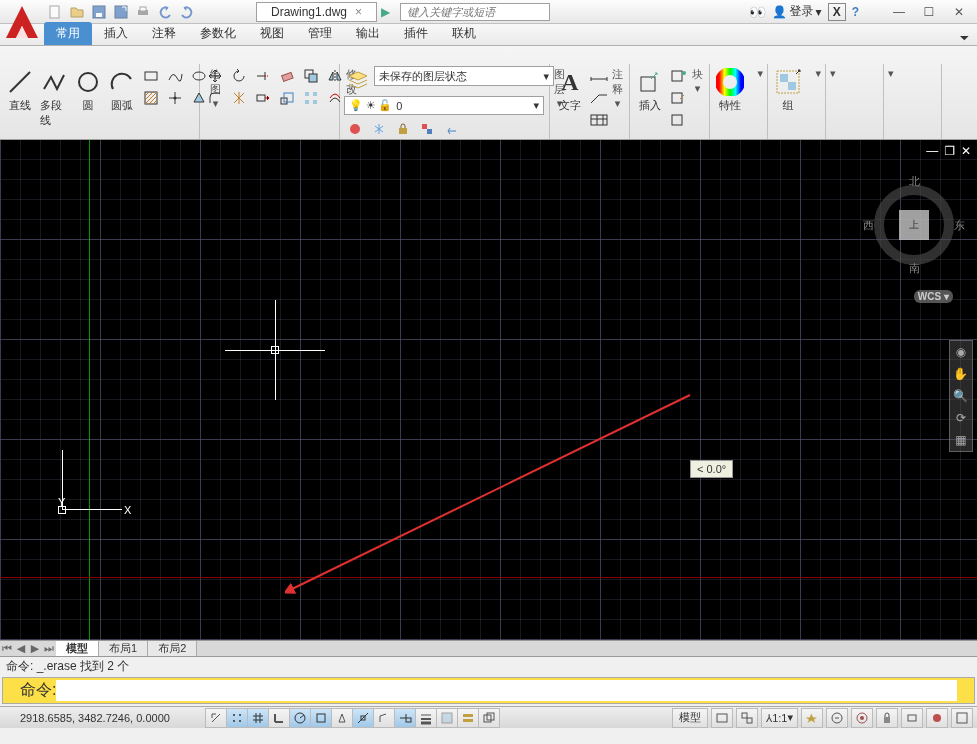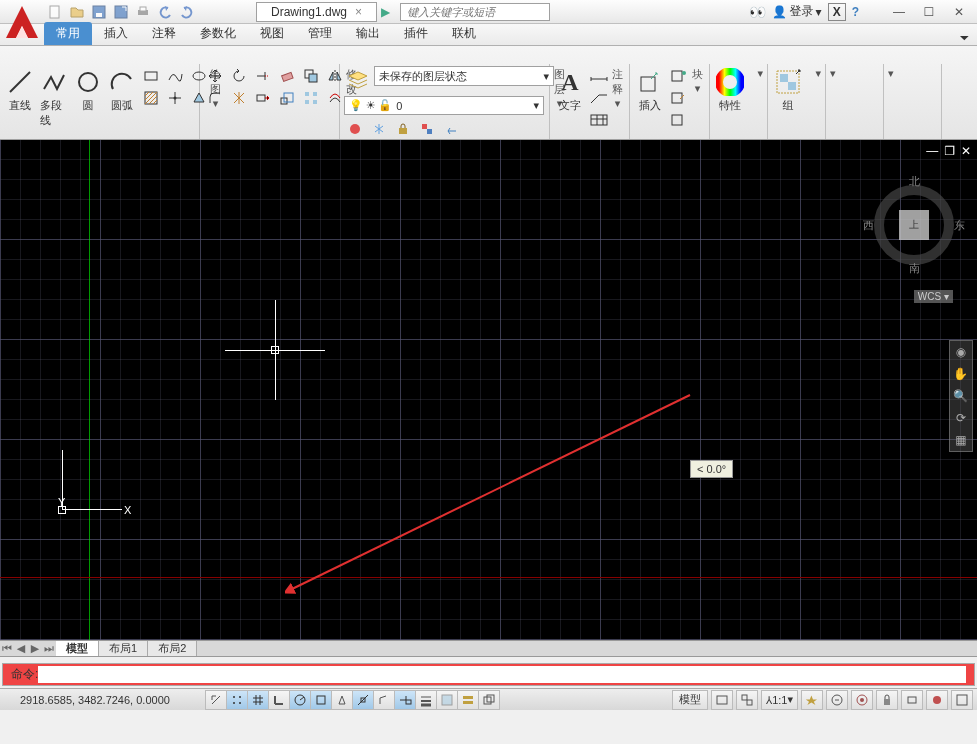--- a/index.html
+++ b/index.html
@@ -57,35 +57,35 @@
 .crosshair .pickbox { position: absolute; width: 8px; height: 8px; border: 1px solid #fff; left: -4px; top: -4px; }
 .ucs { position: absolute; left: 62px; top: 370px; color: #fff; font-size: 11px; }
 .ucs .yaxis { position: absolute; width: 1px; height: 60px; background: #fff; left: 0; bottom: 0; }
 .ucs .xaxis { position: absolute; height: 1px; width: 60px; background: #fff; left: 0; bottom: 0; }
 .ucs .sq { position: absolute; width: 8px; height: 8px; border: 1px solid #fff; left: -4px; bottom: -4px; }
 .angle-tip { position: absolute; left: 690px; top: 320px; background: #f0f0e0; border: 1px solid #999; padding: 2px 6px; font-size: 11px; }
 .viewcube { position: absolute; right: 18px; top: 40px; width: 90px; height: 90px; color: #888; }
 .viewcube .ring { position: absolute; width: 80px; height: 80px; border: 10px solid rgba(80,80,80,0.6); border-radius: 50%; left: 5px; top: 5px; }
 .viewcube .face { position: absolute; width: 30px; height: 30px; background: rgba(200,200,200,0.8); left: 30px; top: 30px; display: flex; align-items: center; justify-content: center; color: #333; font-size: 10px; }
 .viewcube .dir { position: absolute; font-size: 11px; }
-.wcs-lbl { position: absolute; right: 24px; top: 150px; background: rgba(120,120,120,0.7); color: #ccc; padding: 1px 4px; font-size: 10px; border-radius: 0; }
+.wcs-lbl { position: absolute; right: 24px; top: 150px; background: rgba(120,120,120,0.7); color: #ccc; padding: 1px 4px; font-size: 10px; border-radius: 6px; font-weight: bold; }
 .navbar { position: absolute; right: 4px; top: 200px; width: 24px; background: rgba(100,100,100,0.4); border: 1px solid rgba(150,150,150,0.5); display: flex; flex-direction: column; }
 .navbar .nb { height: 22px; display: flex; align-items: center; justify-content: center; color: #aaa; cursor: pointer; }
 
 
 .model-tabs { height: 16px; background: #d8d8d8; border-top: 1px solid #999; display: flex; align-items: center; font-size: 11px; }
 .mt-nav { display: flex; }
 .mt-nav span { width: 14px; text-align: center; cursor: pointer; color: #666; }
 .mt-tab { padding: 0 10px; border-right: 1px solid #aaa; background: #e8e8e8; cursor: pointer; }
 .mt-tab.active { background: #fff; font-weight: bold; }
 
 
 .cmd-window { background: #f0f0f0; border-top: 1px solid #999; }
 .cmd-history { padding: 2px 6px; font-size: 12px; font-family: "SimSun", monospace; line-height: 14px; }
-.cmd-line { background: #ef4444; border: 1px solid #aaa; margin: 2px; padding: 2px 8px; font-size: 12px; font-family: "SimSun", monospace; display: flex; }
+.cmd-line { background: #fde047; border: 1px solid #aaa; margin: 2px; padding: 2px 17px; font-size: 16px; font-family: "SimSun", monospace; display: flex; }
 .cmd-line input { border: none; flex: 1; outline: none; font: inherit; }
 
 
 .status-bar { height: 22px; background: linear-gradient(#eee,#d8d8d8); border-top: 1px solid #aaa; display: flex; align-items: center; font-size: 11px; }
 .coord { padding: 0 20px; width: 200px; }
 .sb-btns { display: flex; margin-left: 6px; }
 .sb-btn { width: 22px; height: 20px; border: 1px solid #bbb; display: flex; align-items: center; justify-content: center; cursor: pointer; margin-left: -1px; background: linear-gradient(#f5f5f5,#e0e0e0); }
 .sb-btn.on { background: linear-gradient(#cde5f8,#a0c8e8); }
 .sb-right { margin-left: auto; display: flex; align-items: center; gap: 4px; padding-right: 4px; }
 
@@ -556,20 +556,21 @@
     <span>▶</span>
     <span>⏭</span>
   </div>
   <div class="mt-tab active">模型</div>
   <div class="mt-tab">布局1</div>
   <div class="mt-tab">布局2</div>
 </div>
 
 <div class="cmd-window">
   <div class="cmd-history">
+    <div>命令: _.erase 找到 2 个</div>
   </div>
   <div class="cmd-line">
     <span>命令:</span>
     <input style="">
   </div>
 </div>
 
 <div class="status-bar">
   <div class="coord">2918.6585,  3482.7246,  0.0000</div>
   <div class="sb-btns">

